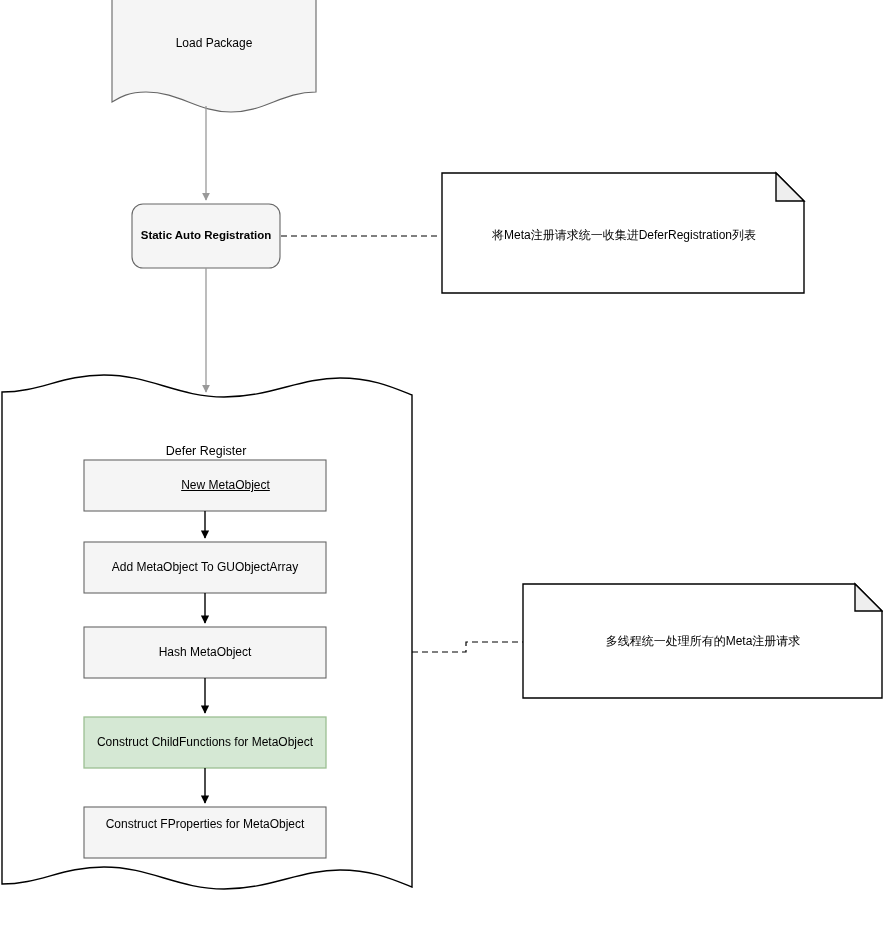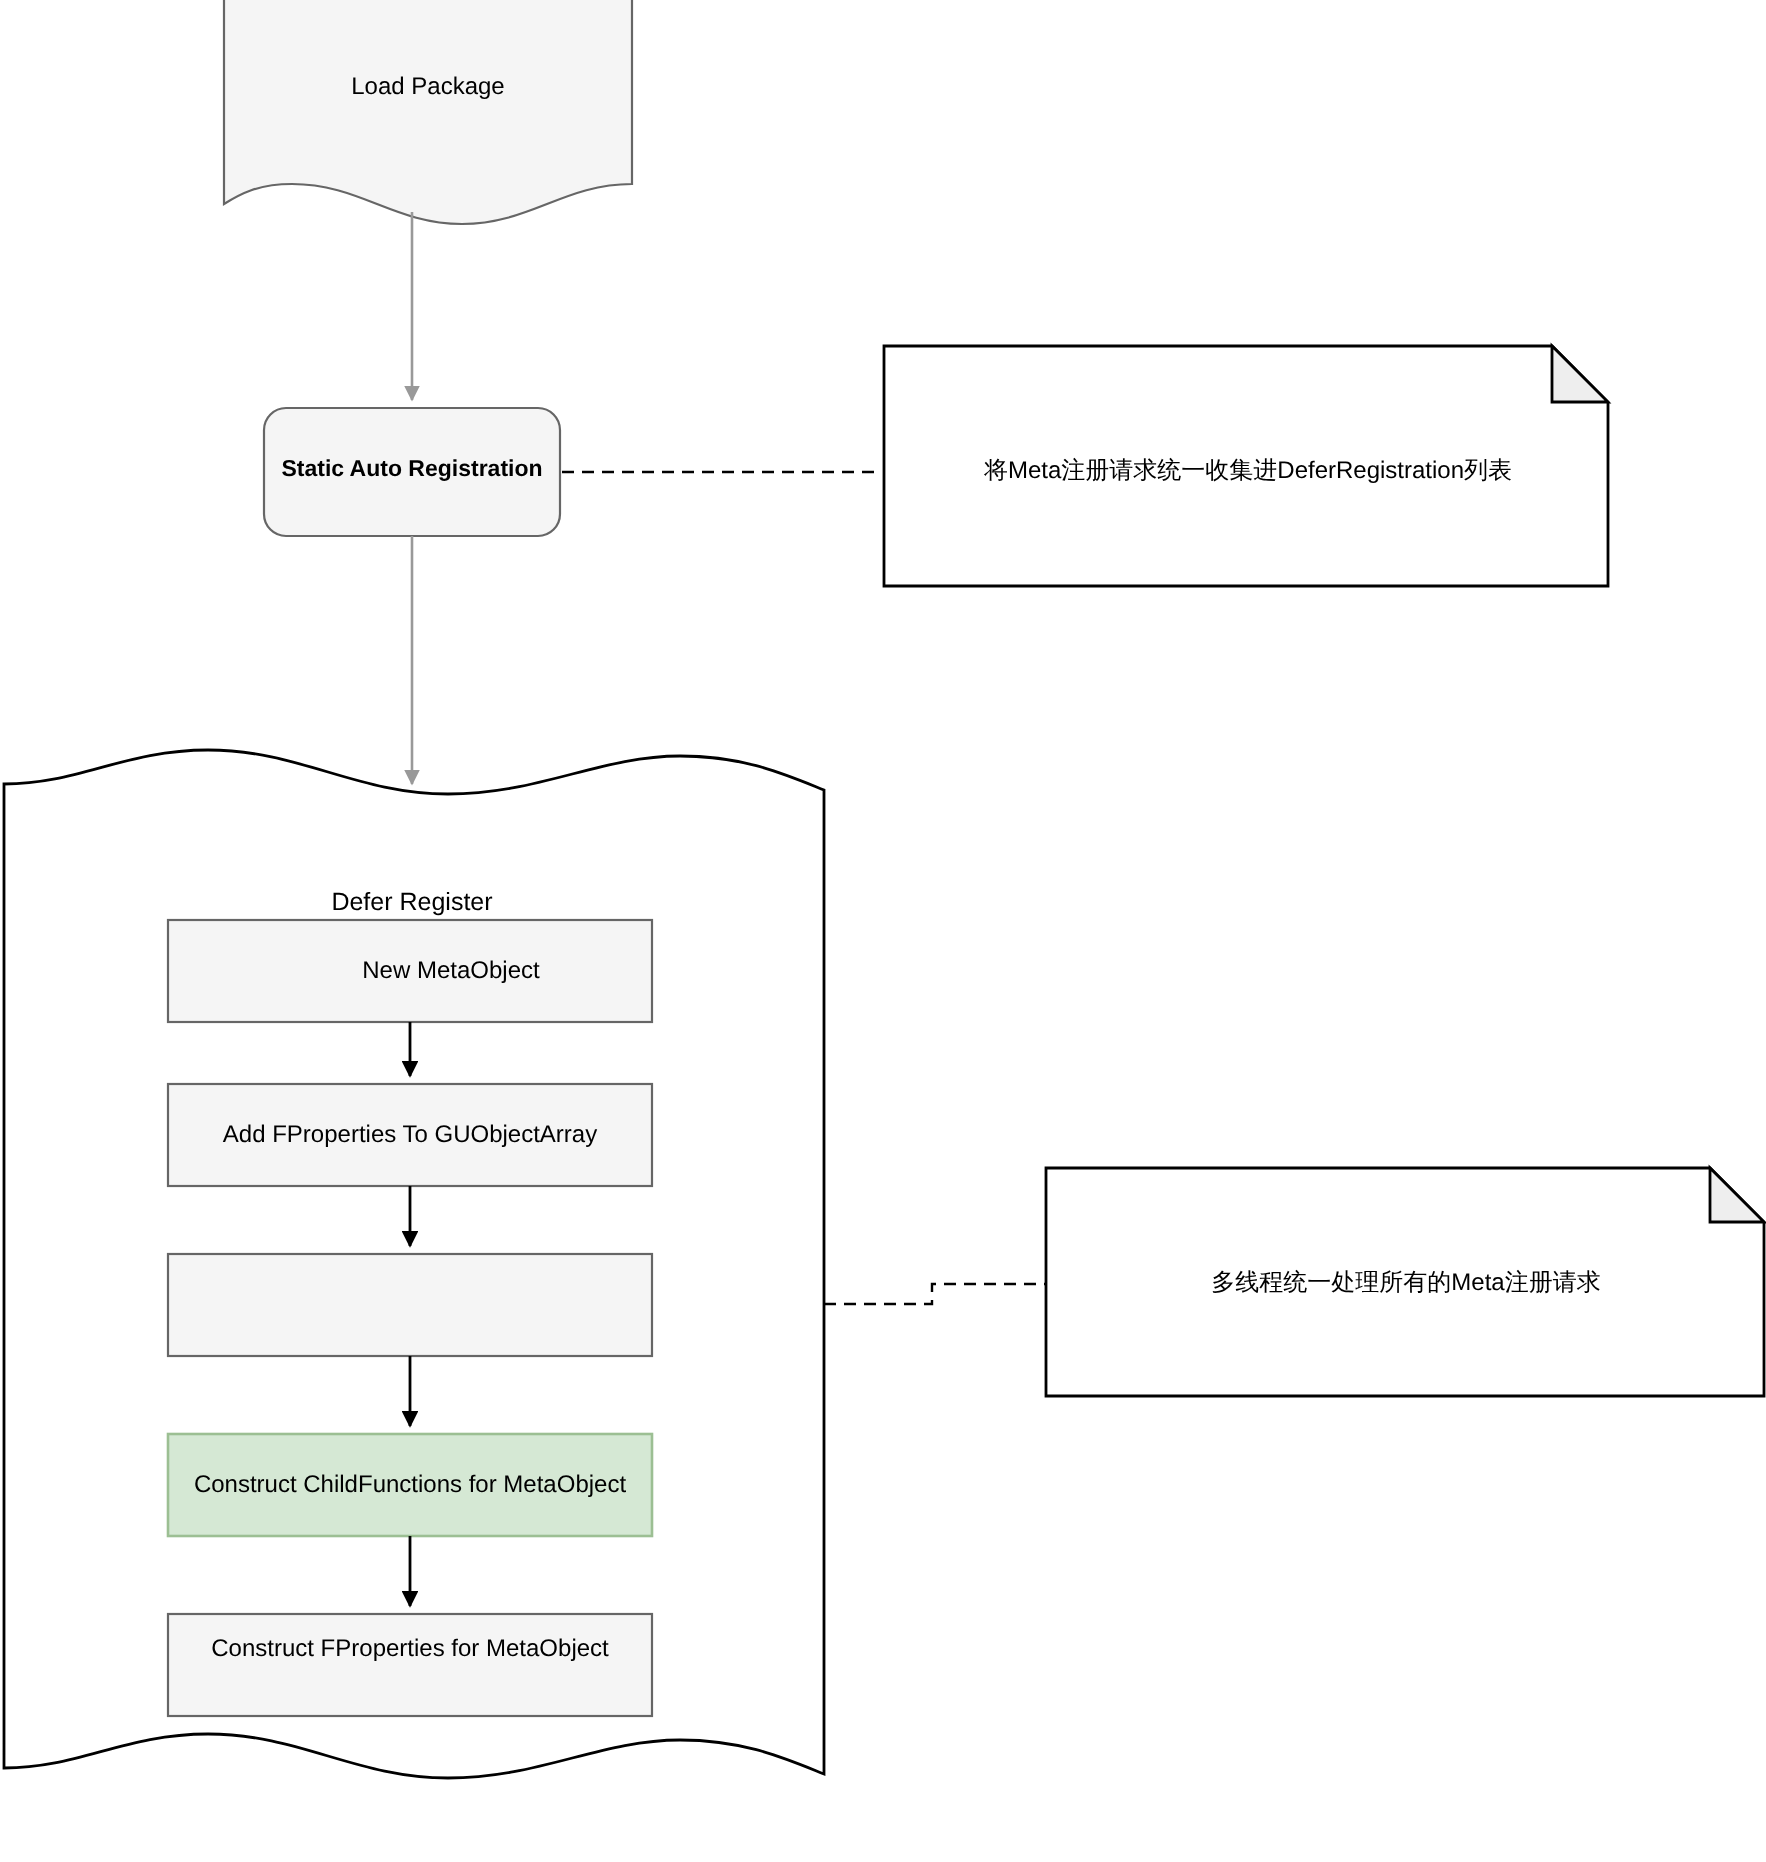--- a/index.html
+++ b/index.html
@@ -111,24 +111,25 @@
   <div class="node-label" style="left:112px; top:28px; width:204px; height:30px;">Load Package</div>
 
   <div class="node-label sm" style="left:132px; top:221px; width:148px; height:30px;">Static Auto Registration</div>
 
   <div class="node-label" style="left:450px; top:219px; width:348px; height:32px;">将Meta注册请求统一收集进DeferRegistration列表</div>
 
   <div class="node-label" style="left:530px; top:625px; width:346px; height:32px;">多线程统一处理所有的Meta注册请求</div>
 
   <div class="node-label" style="left:104px; top:436px; width:204px; height:30px; font-size:12.5px;">Defer Register</div>
 
-  <div class="node-label" style="left:84px; top:460px; width:283px; height:51px;">New MetaObject</div>
+  <div class="node-label" style="left:84px; top:460px; width:283px; height:51px;text-decoration:underline;">New MetaObject</div>
 
-  <div class="node-label" style="left:84px; top:542px; width:242px; height:51px;">Add FProperties To GUObjectArray</div>
+  <div class="node-label" style="left:84px; top:542px; width:242px; height:51px;">Add MetaObject To GUObjectArray</div>
 
+  <div class="node-label" style="left:84px; top:627px; width:242px; height:51px;">Hash MetaObject</div>
 
   <div class="node-label" style="left:84px; top:717px; width:242px; height:51px;">Construct ChildFunctions for MetaObject</div>
 
   <div class="node-label" style="left:84px; top:807px; width:242px; height:34px;">Construct FProperties for MetaObject</div>
 
   <div class="hitbox" style="left:112px; top:0px; width:204px; height:108px;"></div>
   <div class="hitbox" style="left:132px; top:204px; width:148px; height:64px;"></div>
   <div class="hitbox" style="left:442px; top:173px; width:362px; height:120px;"></div>
   <div class="hitbox" style="left:523px; top:584px; width:359px; height:114px;"></div>
 

